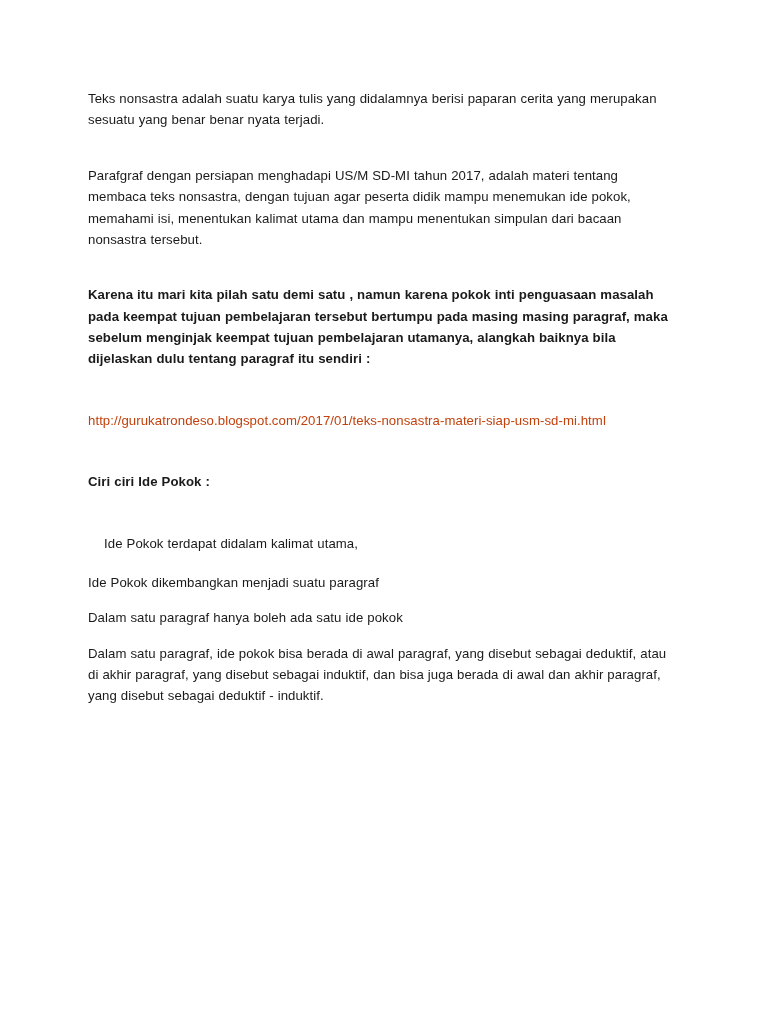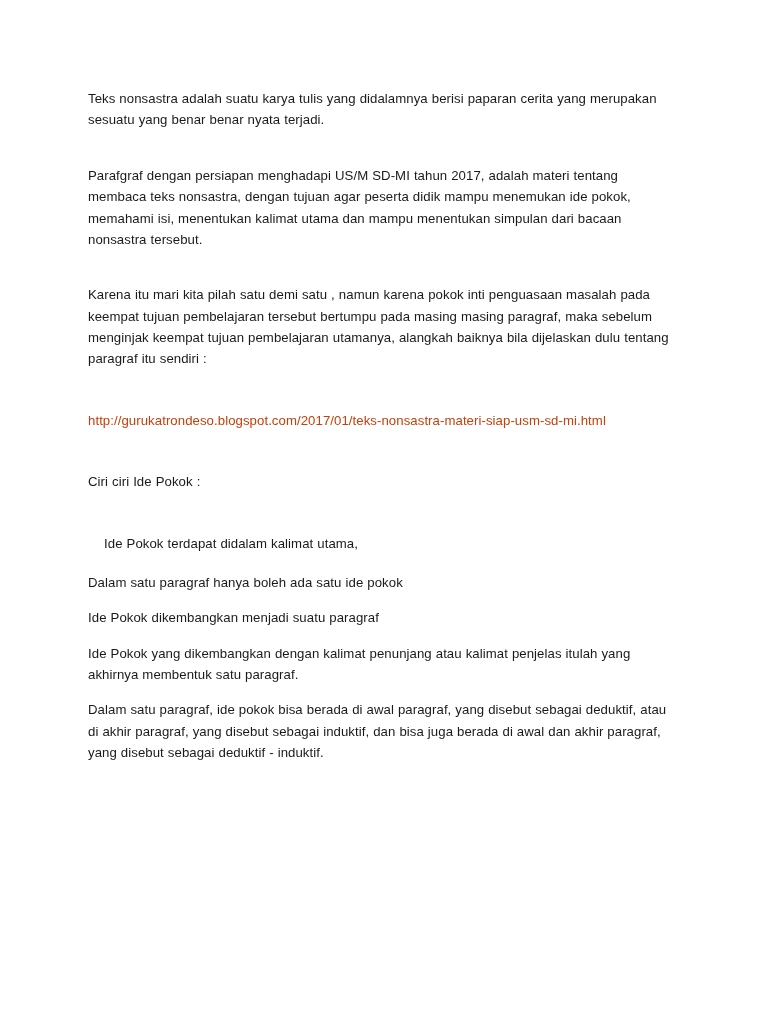--- a/index.html
+++ b/index.html
@@ -31,20 +31,21 @@
   .para {
     margin: 0 0 26px 0;
     text-align: left;
     word-spacing: 0.02em;
   }
   .para.gap-lg {
     margin-bottom: 34px;
   }
   .para.gap-xl {
     margin-bottom: 40px;
+    font-weight: bold;
   }
   .link-line {
     margin: 0 0 40px 0;
     color: #c2410c;
   }
   .list-block .para {
     margin-bottom: 14px;
   }
   .list-block .para.first {
     margin-bottom: 18px;
@@ -63,20 +64,19 @@
 
     <p class="para gap-xl">Karena itu mari kita pilah satu demi satu , namun karena pokok inti penguasaan masalah pada keempat tujuan pembelajaran tersebut bertumpu pada masing masing paragraf, maka sebelum menginjak keempat tujuan pembelajaran utamanya, alangkah baiknya bila dijelaskan dulu tentang paragraf itu sendiri :</p>
 
     <p class="link-line">http://gurukatrondeso.blogspot.com/2017/01/teks-nonsastra-materi-siap-usm-sd-mi.html</p>
 
 
     <p class="para gap-xl">Ciri ciri Ide Pokok :</p>
 
     <div class="list-block">
       <p class="para first">Ide Pokok terdapat didalam kalimat utama,</p>
+      <p class="para">Ide Pokok dikembangkan menjadi suatu paragraf</p>
       <p class="para">Dalam satu paragraf hanya boleh ada satu ide pokok</p>
-      <p class="para">Ide Pokok dikembangkan menjadi suatu paragraf</p>
-      <p class="para">Ide Pokok yang dikembangkan dengan kalimat penunjang atau kalimat penjelas itulah yang akhirnya membentuk satu paragraf.</p>
       <p class="para">Dalam satu paragraf, ide pokok bisa berada di awal paragraf, yang disebut sebagai deduktif, atau di akhir paragraf, yang disebut sebagai induktif, dan bisa juga berada di awal dan akhir paragraf, yang disebut sebagai deduktif - induktif.</p>
     </div>
 
   </div>
 </div>
 
 </body></html>

